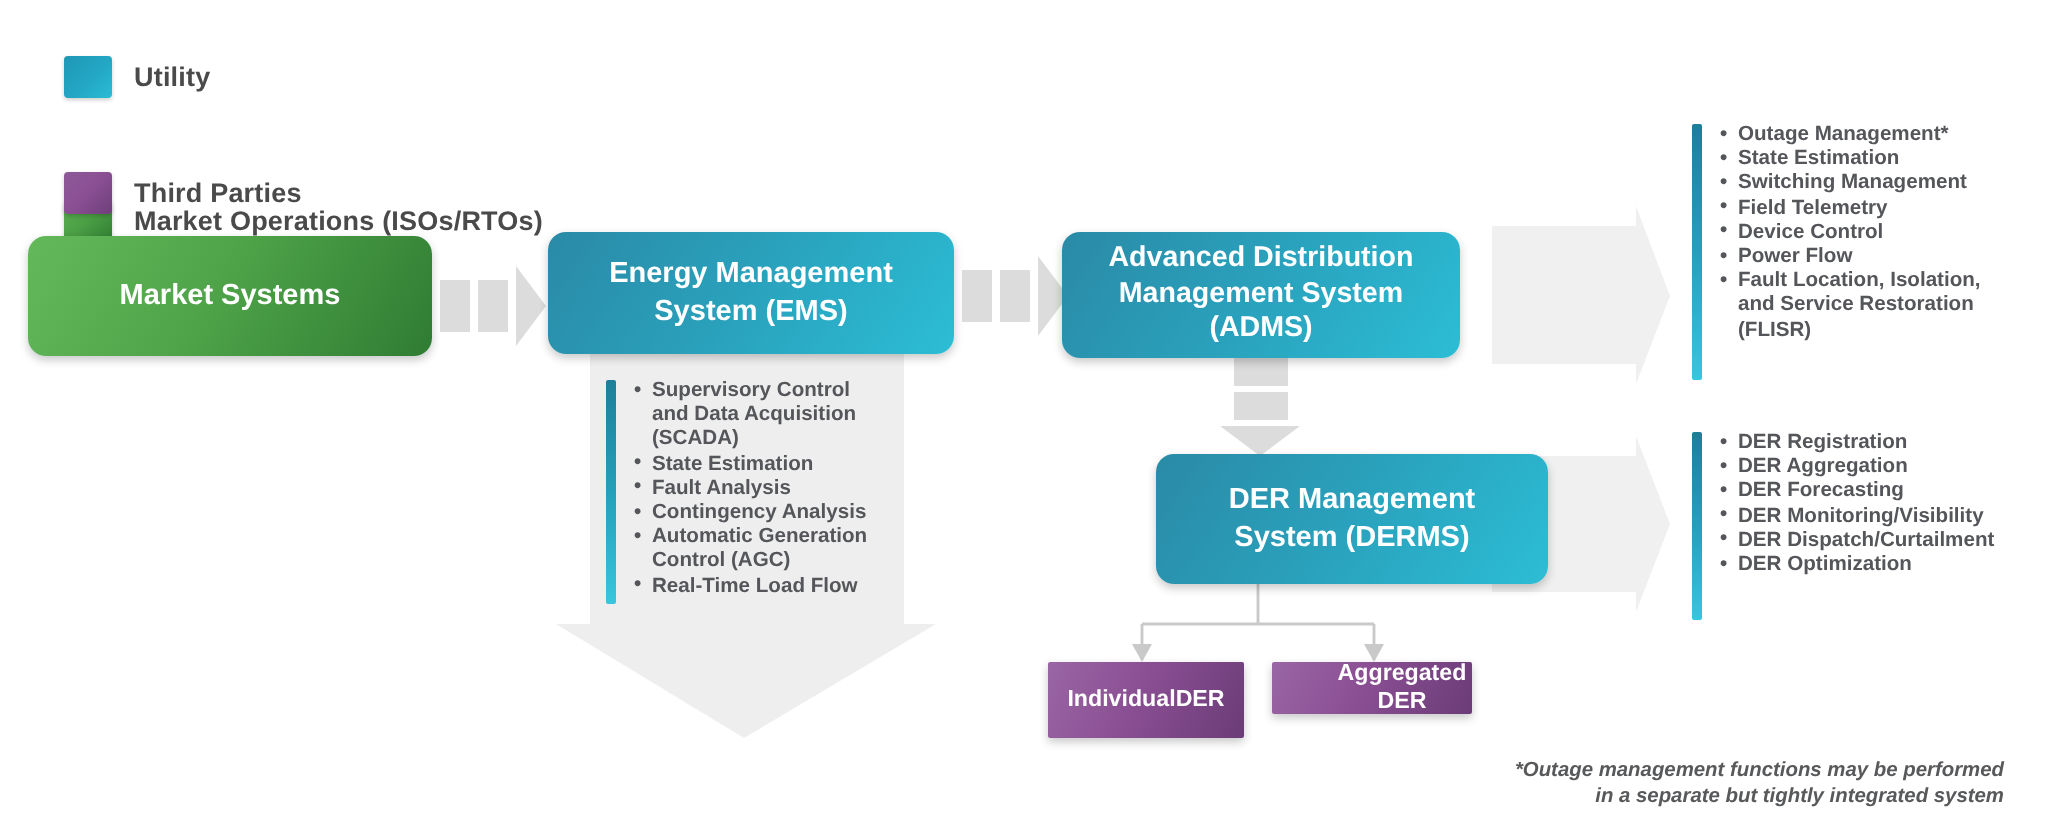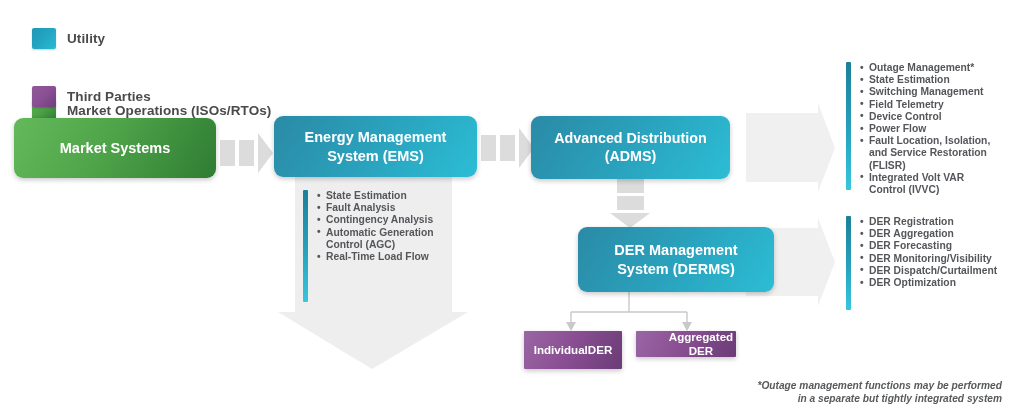--- a/index.html
+++ b/index.html
@@ -199,20 +199,21 @@
     <span>Market Systems</span>
   </div>
 
   <div class="node node-teal" style="left:274px; top:116px; width:203px; height:61px; font-size:14.5px; flex-direction:column;">
     <span>Energy Management</span>
     <span>System (EMS)</span>
   </div>
 
   <div class="node node-teal" style="left:531px; top:116px; width:199px; height:63px; font-size:14.3px; flex-direction:column;">
     <span>Advanced Distribution</span>
+    <span>Management System</span>
     <span>(ADMS)</span>
   </div>
 
   <div class="node node-teal" style="left:531px; top:227px; width:196px; height:65px; font-size:14.5px; flex-direction:column;margin-left:47px;">
     <span>DER Management</span>
     <span>System (DERMS)</span>
   </div>
 
   <div class="node node-purple" style="left:524px; top:331px; width:98px; height:38px; font-size:11.6px; flex-direction:row;">
     <span>Individual</span>
@@ -220,20 +221,23 @@
   </div>
 
   <div class="node node-purple" style="left:636px; top:331px; width:100px; height:26px; font-size:11.6px; flex-direction:column;padding-left:30px;">
     <span>Aggregated</span>
     <span>DER</span>
   </div>
 
   <div class="bullet-panel" style="left:303px; top:190px; height:112px;">
     <div class="bullet-bar"></div>
     <ul class="bullet-list">
+      <li>Supervisory Control
+and Data Acquisition
+(SCADA)</li>
       <li>State Estimation</li>
       <li>Fault Analysis</li>
       <li>Contingency Analysis</li>
       <li>Automatic Generation
 Control (AGC)</li>
       <li>Real-Time Load Flow</li>
     </ul>
   </div>
 
   <div class="bullet-panel" style="left:846px; top:62px; height:128px;">
@@ -241,22 +245,20 @@
     <ul class="bullet-list">
       <li>Outage Management*</li>
       <li>State Estimation</li>
       <li>Switching Management</li>
       <li>Field Telemetry</li>
       <li>Device Control</li>
       <li>Power Flow</li>
       <li>Fault Location, Isolation,
 and Service Restoration
 (FLISR)</li>
-      <li>Integrated Volt VAR
-Control (IVVC)</li>
     </ul>
   </div>
 
   <div class="bullet-panel" style="left:846px; top:216px; height:94px;">
     <div class="bullet-bar"></div>
     <ul class="bullet-list">
       <li>DER Registration</li>
       <li>DER Aggregation</li>
       <li>DER Forecasting</li>
       <li>DER Monitoring/Visibility</li>

